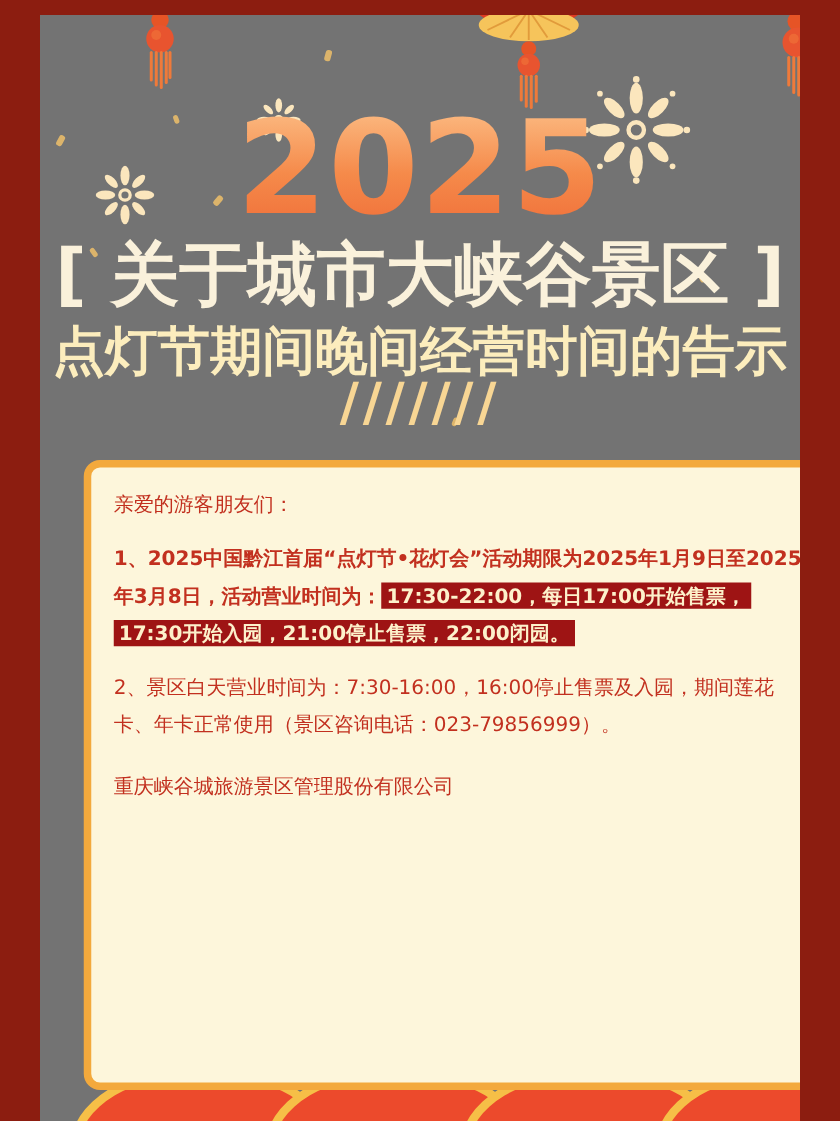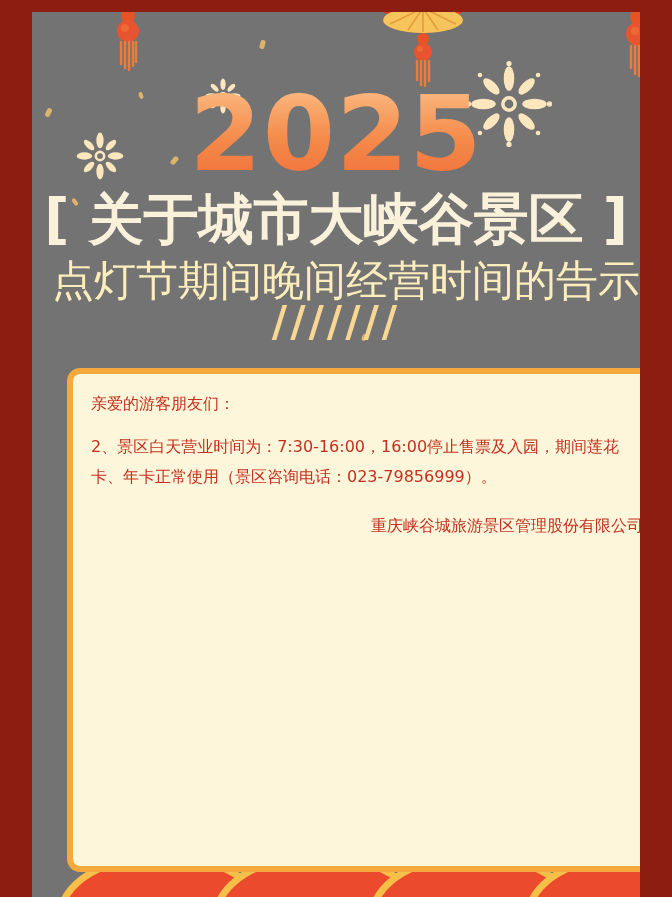--- a/index.html
+++ b/index.html
@@ -35,21 +35,21 @@
     -webkit-background-clip:text; background-clip:text;
     color:transparent;
   }
   .title{
     position:absolute; top:176px; left:0; width:100%;
     text-align:center; font-size:55px; line-height:62px; font-weight:800;
     color:#faf1db; white-space:nowrap;
   }
   .subtitle{
     position:absolute; top:243px; left:0; width:100%;
-    text-align:right; font-size:42px; line-height:52px; font-weight:400;
+    text-align:center; font-size:42px; line-height:52px; font-weight:700;
     color:#fcedbd;
   }
   .slashes{
     position:absolute; top:288px; left:0; width:100%;
     text-align:center; font-size:42px; line-height:44px; font-weight:800;
     letter-spacing:3px; color:#f8d694;
   }
 
   
   .notice-card{
@@ -57,21 +57,21 @@
     background:#fdf6db; border:6px solid #f3a93c; border-radius:13px;
     padding:15px 18px 10px 18px; z-index:2;
     color:#c2301f; font-size:16px; line-height:30px;
   }
   .notice-card p{ margin:0 0 13px 0; }
   .notice-card .bold{ font-weight:700; }
   .hl{
     background:#9e1414; color:#fdf1cb; padding:1px 4px;
     -webkit-box-decoration-break:clone; box-decoration-break:clone;
   }
-  .sig{ margin-top:18px; text-align:right; line-height:32px; }
+  .sig{ margin-top:18px; line-height:32px; }
   .sig p{ margin:0; }
 
   
   .scallops{
     position:absolute; left:24px; top:840px; width:700px; height:57px;
     display:flex; z-index:1;
   }
   .scallop{
     position:relative; flex:none; width:212px; height:132px;
     margin-left:-56px; background:#ec4a2c;
@@ -218,19 +218,20 @@
   <div class="scallops">
     <div class="scallop"></div>
     <div class="scallop"></div>
     <div class="scallop"></div>
     <div class="scallop"></div>
     <div class="scallop"></div>
   </div>
 
   <div class="notice-card">
     <p>亲爱的游客朋友们：</p>
+    <p class="bold"><span>1、2025中国黔江首届“点灯节•花灯会”活动期限为2025年1月9日至2025年3月8日，活动营业时间为：</span><span class="hl">17:30-22:00，每日17:00开始售票，17:30开始入园，21:00停止售票，22:00闭园。</span></p>
     <p>2、景区白天营业时间为：7:30-16:00，16:00停止售票及入园，期间莲花卡、年卡正常使用（景区咨询电话：023-79856999）。</p>
     <div class="sig">
       <p>重庆峡谷城旅游景区管理股份有限公司</p>
     </div>
   </div>
 
 </div>
 
 </body></html>

